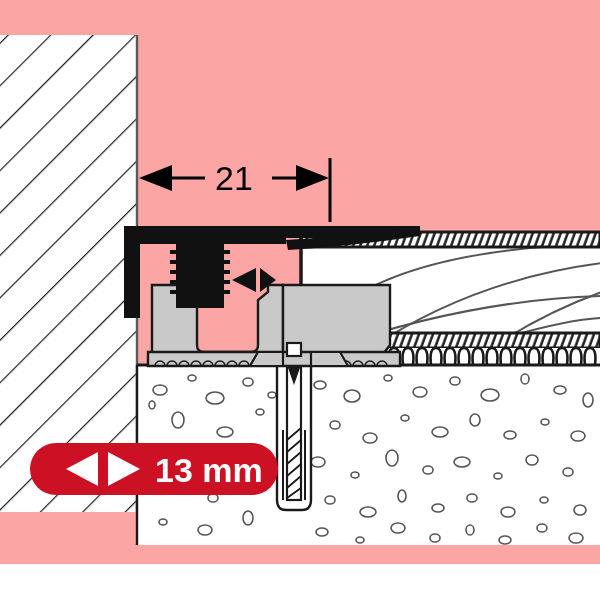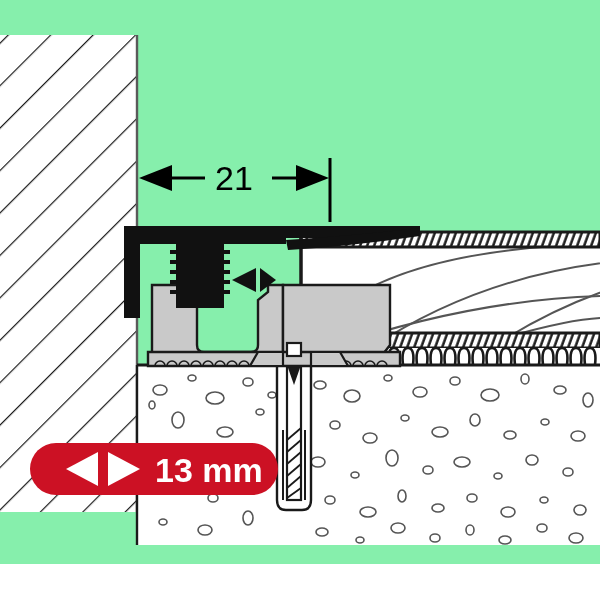--- a/index.html
+++ b/index.html
@@ -8,21 +8,21 @@
     padding: 0;
     background: #ffffff;
   }
   body {
     font-family: "Liberation Sans", sans-serif;
   }
   #drawing-root {
     position: relative;
     width: 600px;
     height: 564px;
-    background: #86efac;
+    background: #fca5a5;
     overflow: hidden;
   }
   #drawing-svg {
     position: absolute;
     left: 0;
     top: 0;
     width: 600px;
     height: 600px;
     display: block;
   }

